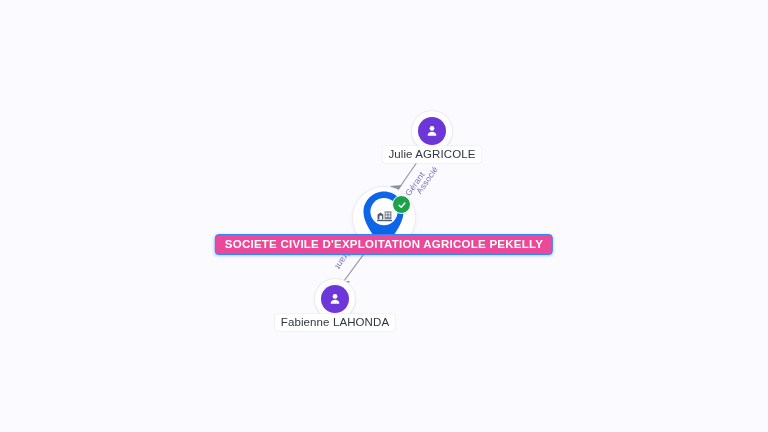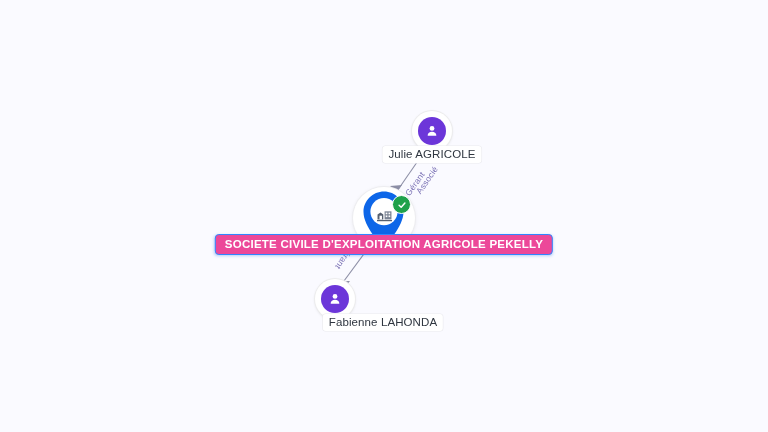--- a/index.html
+++ b/index.html
@@ -178,21 +178,21 @@
 
   <div class="person-node" style="left:335px; top:299px;">
     <div class="avatar-halo"></div>
     <div class="avatar-circle">
       <svg width="16" height="16" viewBox="0 0 24 24" fill="#ffffff">
         <circle cx="12" cy="8.2" r="3.6"></circle>
         <path d="M12 13.2c-3.6 0-6.4 2.1-6.4 4.7v1.3h12.8v-1.3c0-2.6-2.8-4.7-6.4-4.7z"></path>
       </svg>
     </div>
   </div>
-  <div class="name-chip" style="left:335px; top:314px;margin-left:48px;">
+  <div class="name-chip" style="left:335px; top:314px;">
     <span>Fabienne</span>
     <span class="sur">LAHONDA</span>
   </div>
 
   <div id="company-node" style="left:384px; top:217px;">
     <div class="pin-halo"></div>
     <svg class="pin-shape" viewBox="0 0 46 58" xmlns="http://www.w3.org/2000/svg">
       <path d="M23 1.5c-11.3 0-20.5 9.1-20.5 20.4 0 14.6 18 33.5 19.1 34.6.4.4 1.4.4 1.8 0 1.1-1.1 19.1-20 19.1-34.6C43.5 10.6 34.3 1.5 23 1.5z" fill="#0d66e8"></path>
       <circle cx="23" cy="21.6" r="13.6" fill="#ffffff"></circle>
     </svg>

